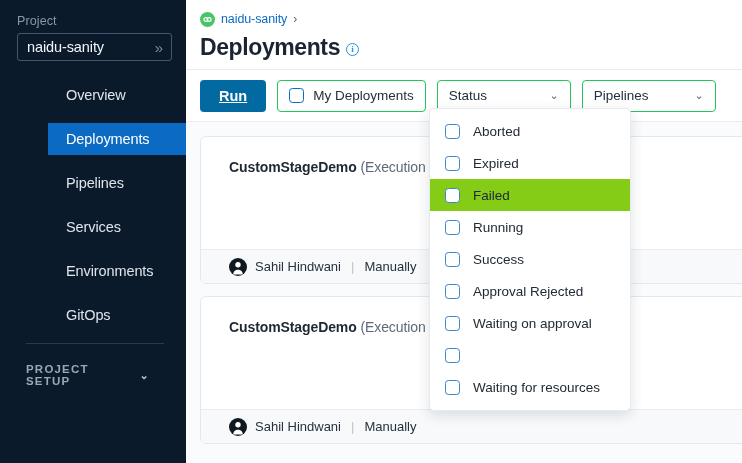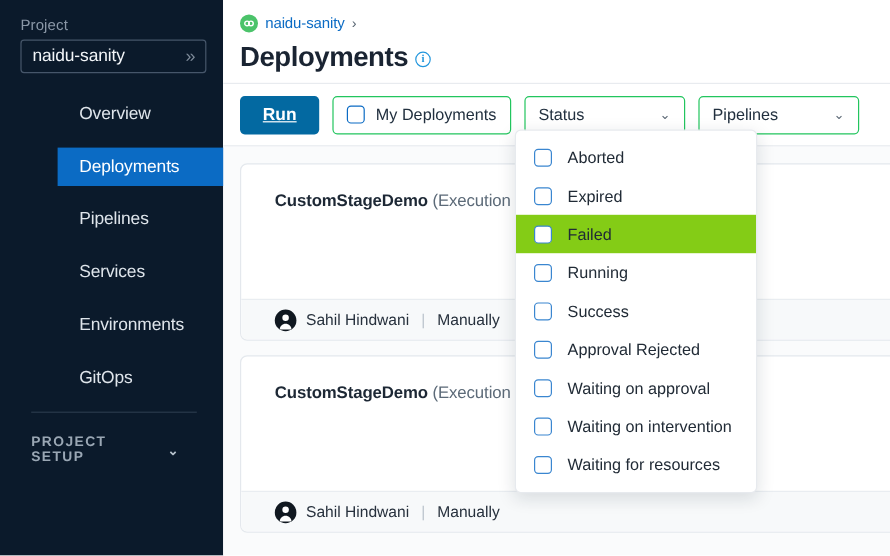--- a/index.html
+++ b/index.html
@@ -360,21 +360,20 @@
       <div class="dd-item">
         <span class="dd-cbox"></span>
         <span>Approval Rejected</span>
       </div>
       <div class="dd-item">
         <span class="dd-cbox"></span>
         <span>Waiting on approval</span>
       </div>
       <div class="dd-item">
         <span class="dd-cbox"></span>
-        <span>Waiting on intervention</span>
       </div>
       <div class="dd-item">
         <span class="dd-cbox"></span>
         <span>Waiting for resources</span>
       </div>
     </div>
 
   </div>
 </div>
 

